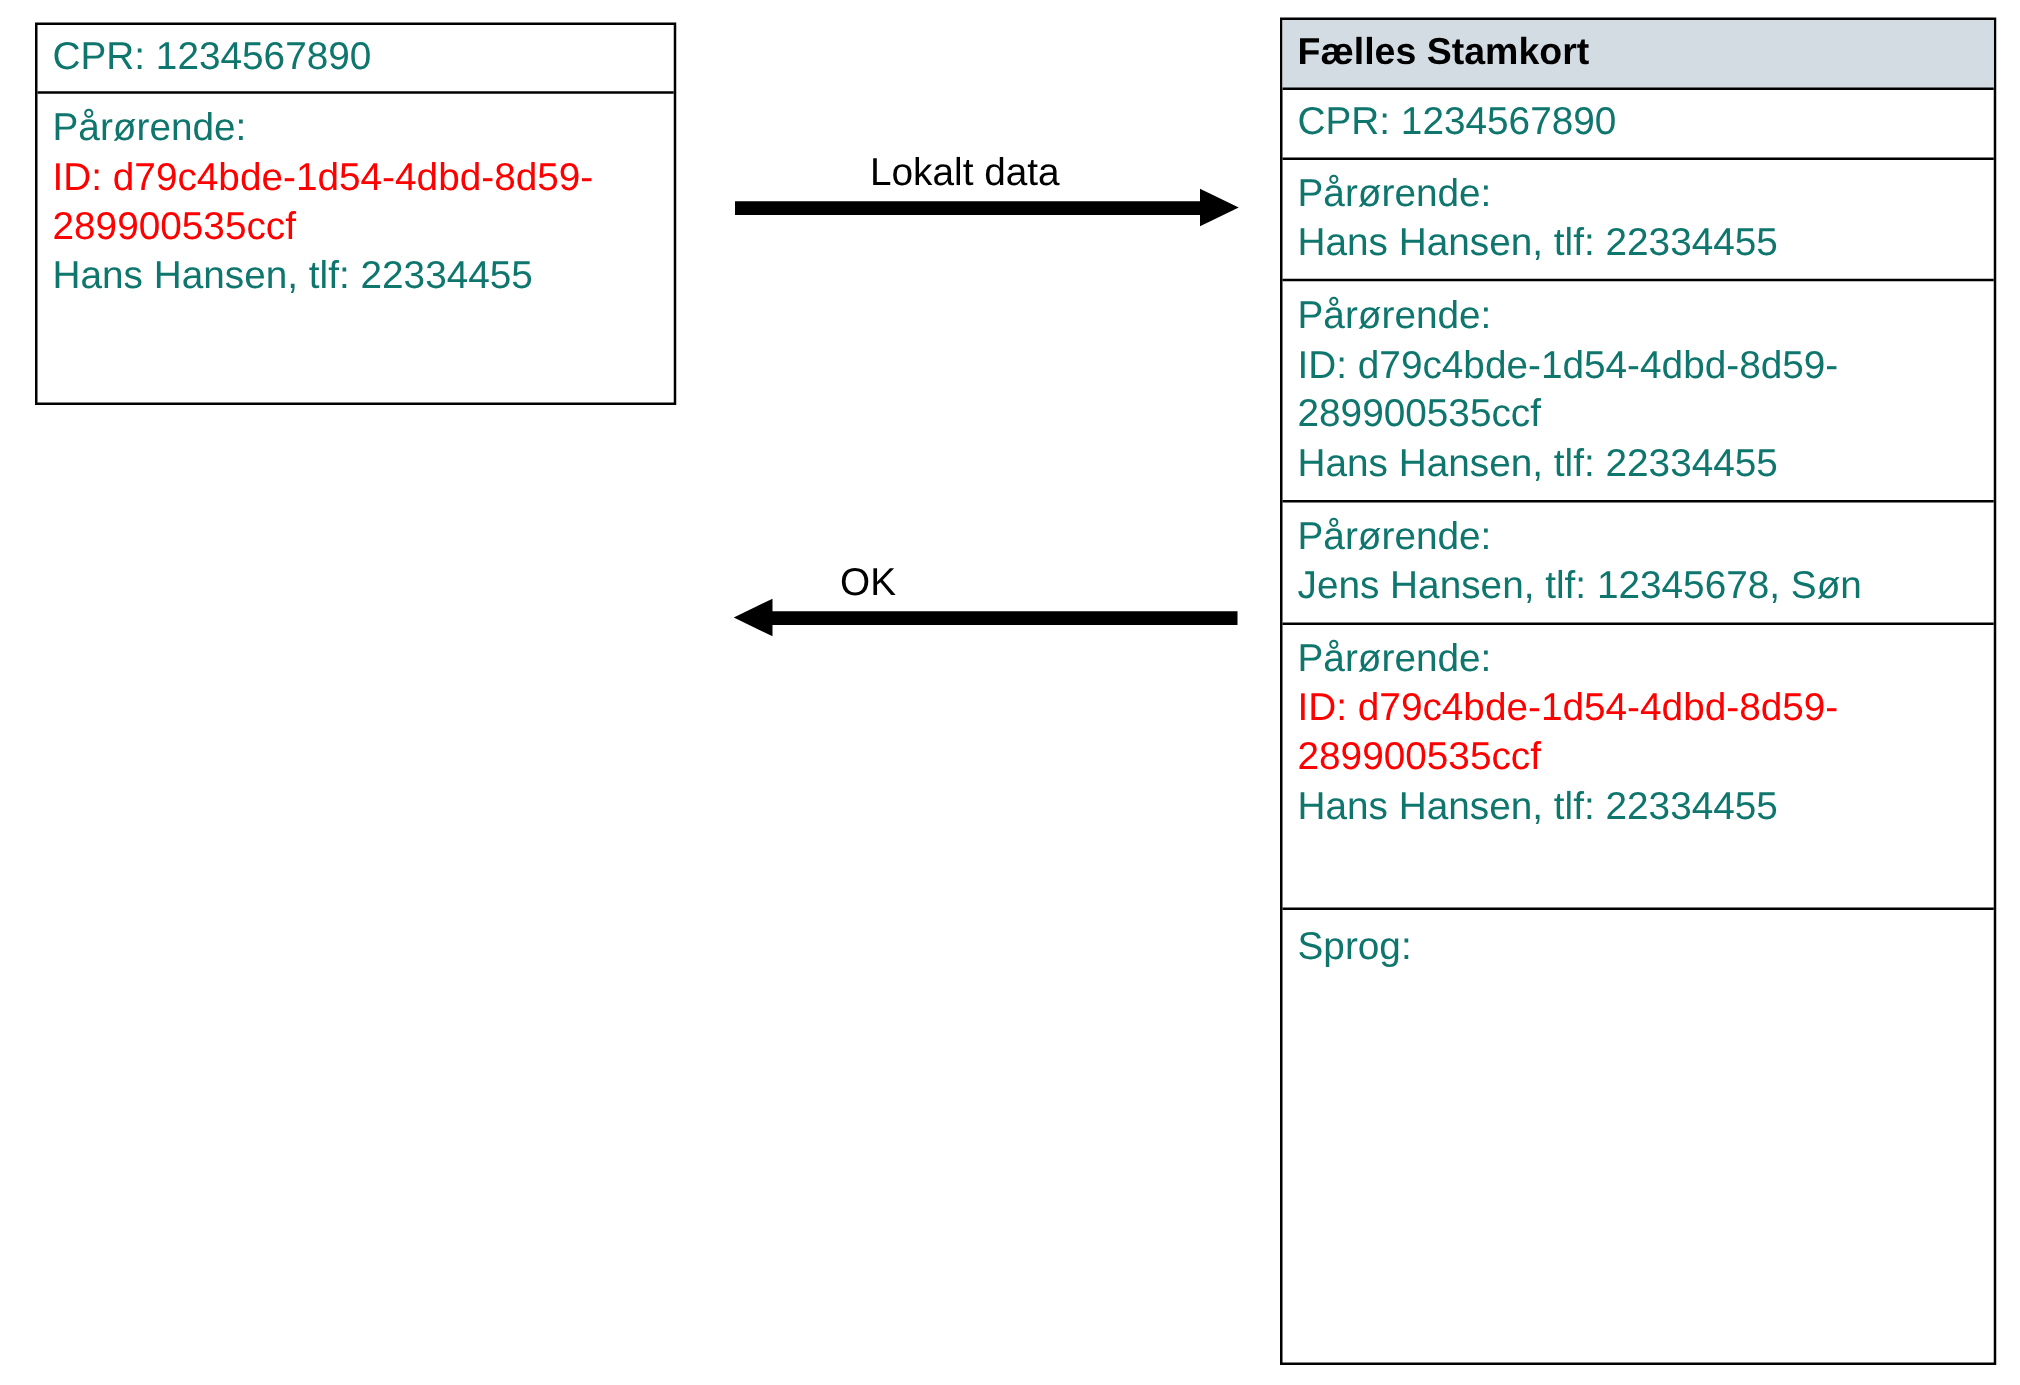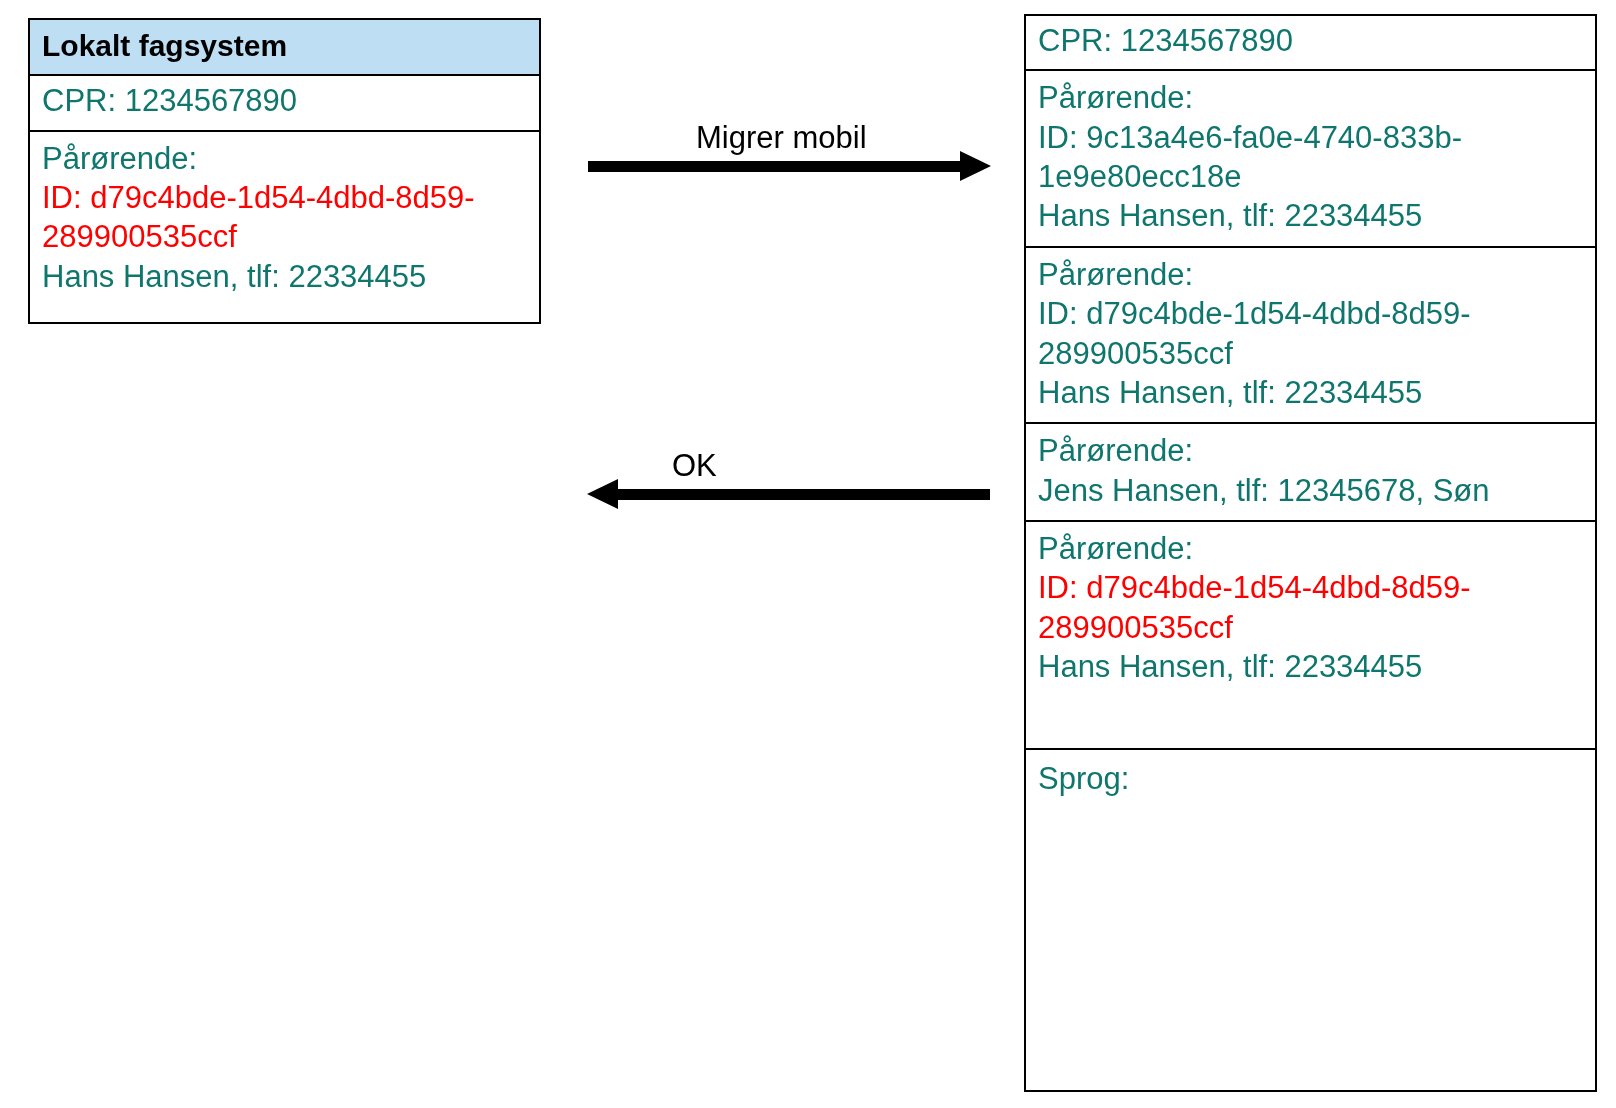--- a/index.html
+++ b/index.html
@@ -149,56 +149,55 @@
     left: 588px;
     top: 458px;
     width: 402px;
   }
 </style>
 </head>
 <body>
 
 <div class="panel" id="local-panel">
 
-  <div class="row panel-header">Lokalt fagsystem</div>
 
   <div class="row cpr-row">
     <div class="line">CPR: 1234567890</div>
   </div>
 
   <div class="row kin-row">
     <div class="line">Pårørende:</div>
     <div class="line red wrap">ID: d79c4bde-1d54-4dbd-8d59-289900535ccf</div>
     <div class="line">Hans Hansen, tlf: 22334455</div>
   </div>
 
 </div>
 
 <div class="arrow right" id="arrow-migrate">
   <div class="shaft"></div>
   <div class="head"></div>
-  <div class="label">Migrer mobil</div>
+  <div class="label">Lokalt data</div>
 </div>
 
 <div class="arrow left" id="arrow-ok">
   <div class="shaft"></div>
   <div class="head"></div>
   <div class="label">OK</div>
 </div>
 
 <div class="panel" id="fsk-panel">
 
+  <div class="row panel-header">Fælles Stamkort</div>
 
   <div class="row cpr-row">
     <div class="line">CPR: 1234567890</div>
   </div>
 
   <div class="row kin-row">
     <div class="line">Pårørende:</div>
-    <div class="line wrap">ID: 9c13a4e6-fa0e-4740-833b-1e9e80ecc18e</div>
     <div class="line">Hans Hansen, tlf: 22334455</div>
   </div>
 
   <div class="row kin-row">
     <div class="line">Pårørende:</div>
     <div class="line wrap">ID: d79c4bde-1d54-4dbd-8d59-289900535ccf</div>
     <div class="line">Hans Hansen, tlf: 22334455</div>
   </div>
 
   <div class="row kin-row">

